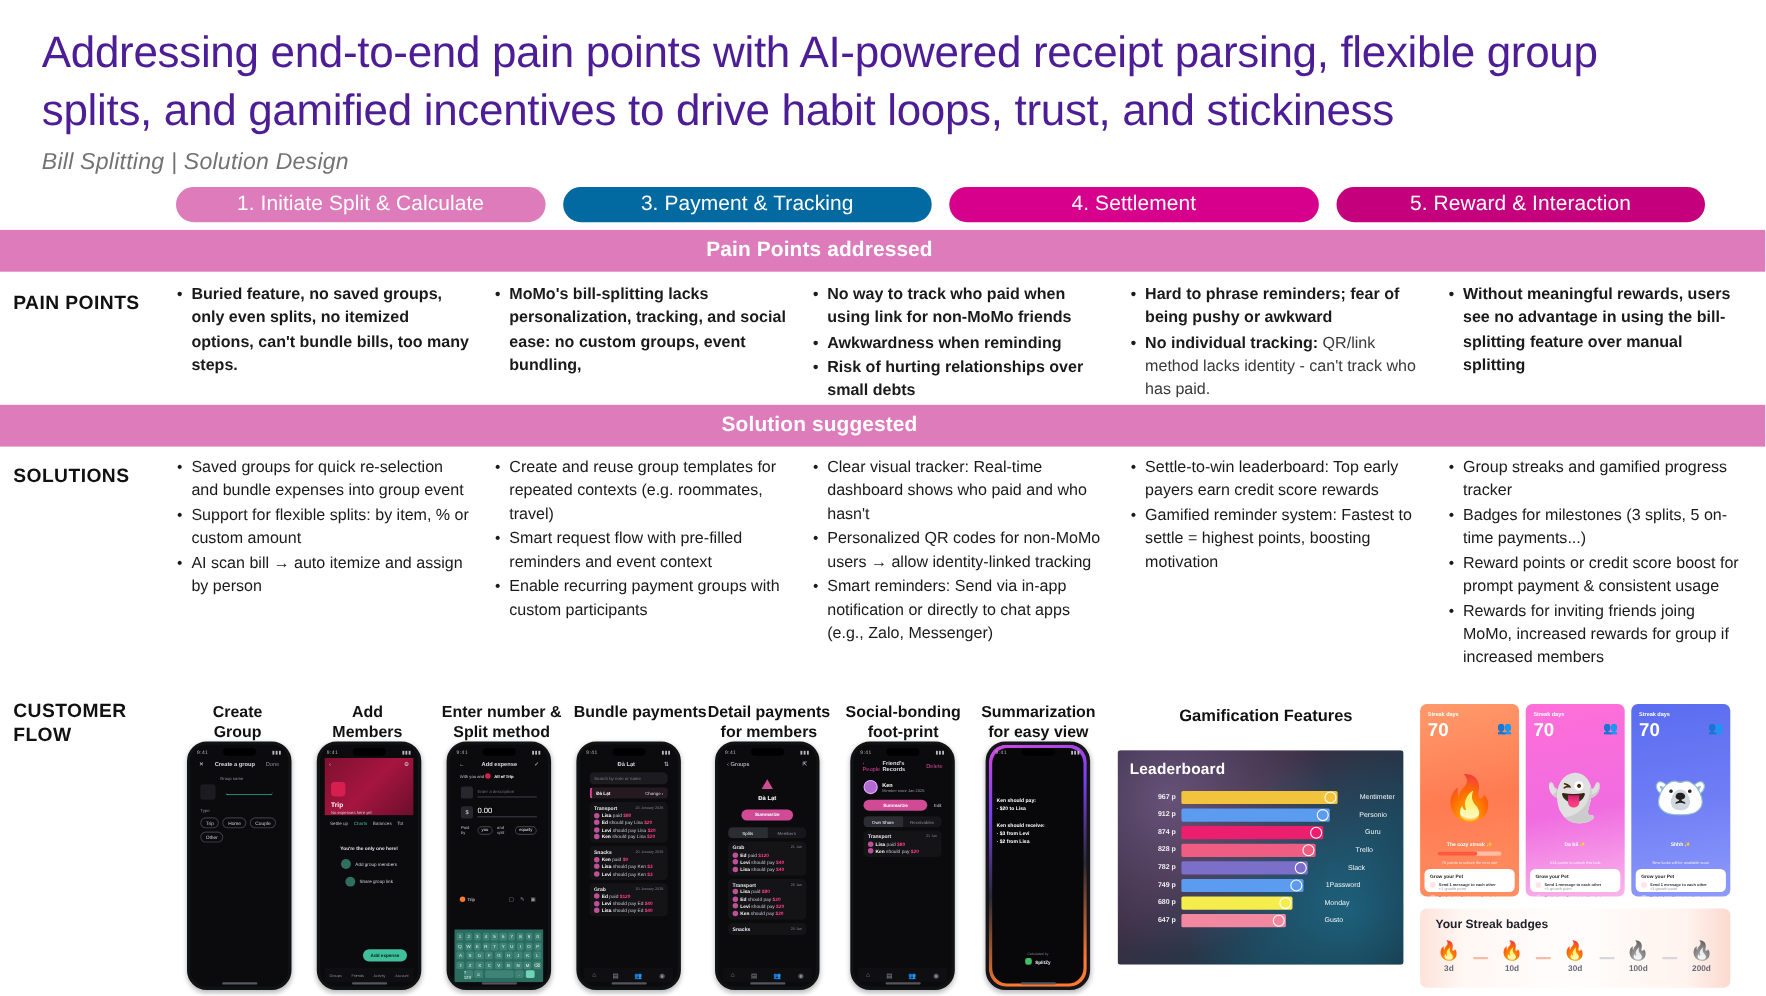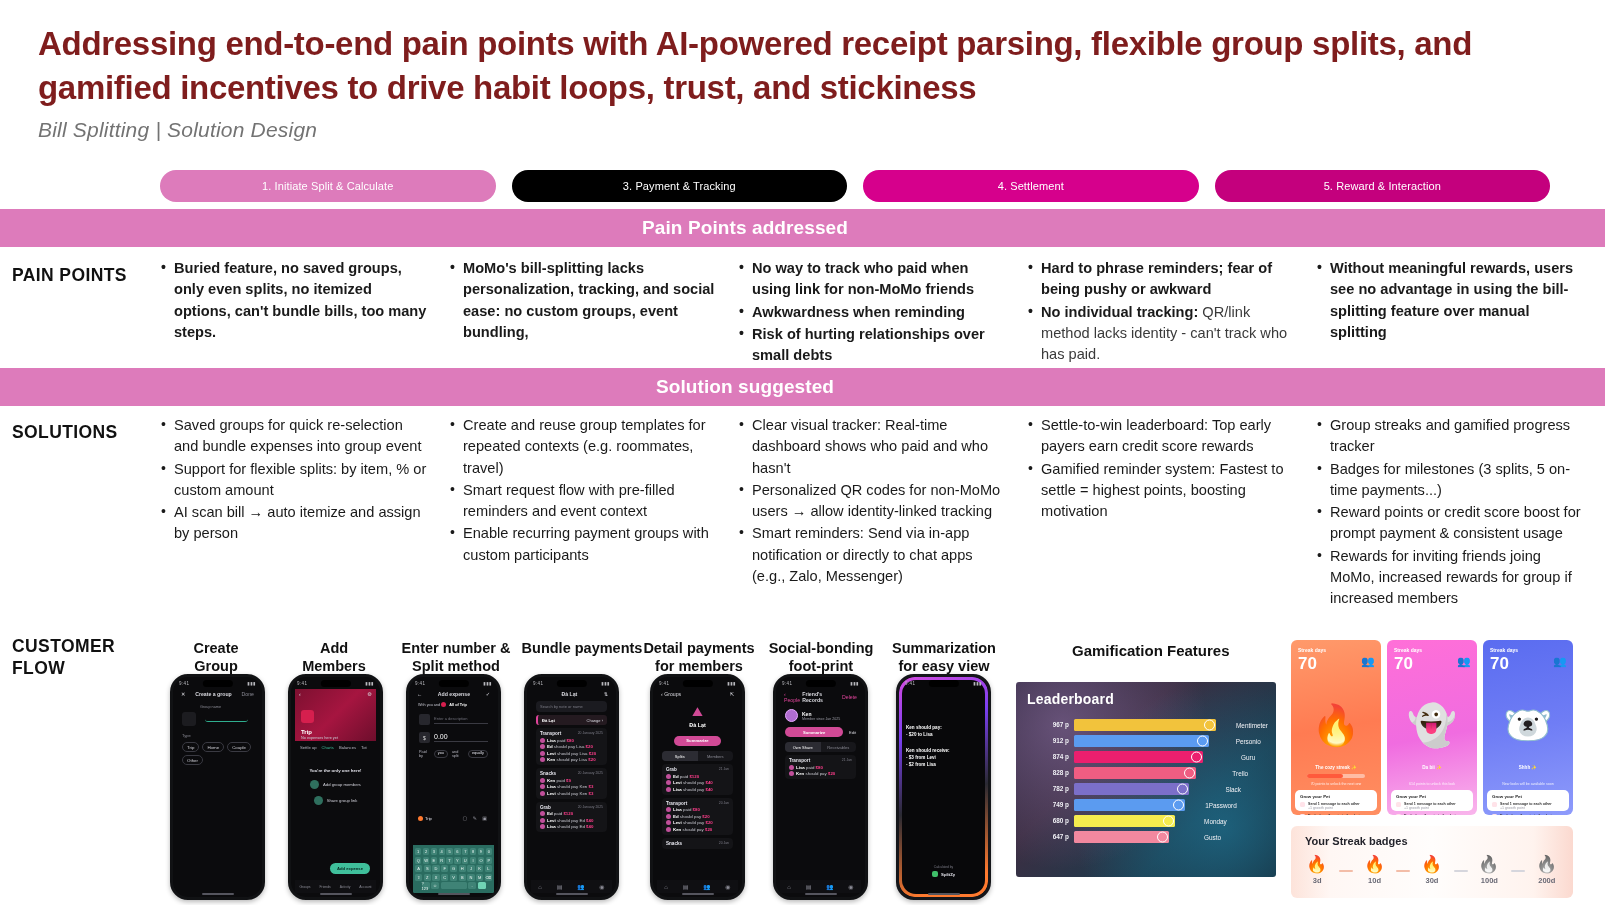--- a/index.html
+++ b/index.html
@@ -7,34 +7,34 @@
     width: 1605px; height: 905px;
     background: #ffffff;
     font-family: "Liberation Sans", sans-serif;
     overflow: hidden;
   }
   .slide { position: relative; width: 1605px; height: 905px; background:#fff; }
 
   
   .hdr { position:absolute; left:38px; top:22px; width:1460px; }
   .hdr h1 {
-    font-size: 33px; line-height: 1.33; font-weight: 700;
-    color:#7f1d1d; letter-spacing:-0.3px;
+    font-size: 40px; line-height: 1.33; font-weight: 400;
+    color:#4c1d95; letter-spacing:-0.3px;
   }
   .hdr .subtitle {
     margin-top: 8px; font-size: 21px; font-style: italic;
     color:#737373; font-weight: 400; letter-spacing:0.2px;
   }
 
   
   .stages { position:absolute; left:160px; top:170px; width:1390px; display:flex; gap:16px; }
   .pill {
     flex: 1 1 0; height: 32px; border-radius: 17px;
     display:flex; align-items:center; justify-content:center;
-    color:#ffffff; font-size:11px; letter-spacing:0.1px; white-space:nowrap;text-align:center;
+    color:#ffffff; font-size:19px; letter-spacing:0.1px; white-space:nowrap;text-align:center;
   }
 
   
   .band {
     position:absolute; left:0; width:1605px; height:38px;
     background:#dd7bbb; display:flex; align-items:center;
   }
   .band .band-label {
     width: 100%; text-align:center; color:#ffffff;
     font-size:19px; font-weight:800; padding-right:115px; letter-spacing:0.1px;
@@ -178,21 +178,21 @@
 
 <div class="slide">
 
   <div class="hdr">
     <h1>Addressing end-to-end pain points with AI-powered receipt parsing, flexible group splits, and gamified incentives to drive habit loops, trust, and stickiness</h1>
     <div class="subtitle">Bill Splitting | Solution Design</div>
   </div>
 
   <div class="stages" id="stages">
       <div class="pill" style="background: rgb(221, 123, 187);">1. Initiate Split &amp; Calculate</div>
-      <div class="pill" style="background: #000000;">3. Payment &amp; Tracking</div>
+      <div class="pill" style="background: #0369a1;">3. Payment &amp; Tracking</div>
       <div class="pill" style="background: rgb(214, 0, 140);">4. Settlement</div>
       <div class="pill" style="background: rgb(196, 0, 125);">5. Reward &amp; Interaction</div>
     </div>
 
   <div class="band" id="band-pain">
     <div class="band-label">Pain Points addressed</div>
   </div>
   <div class="rowlabel" id="lbl-pain">PAIN POINTS</div>
   <div class="cols pain" id="cols-pain">
       <div class="col">

